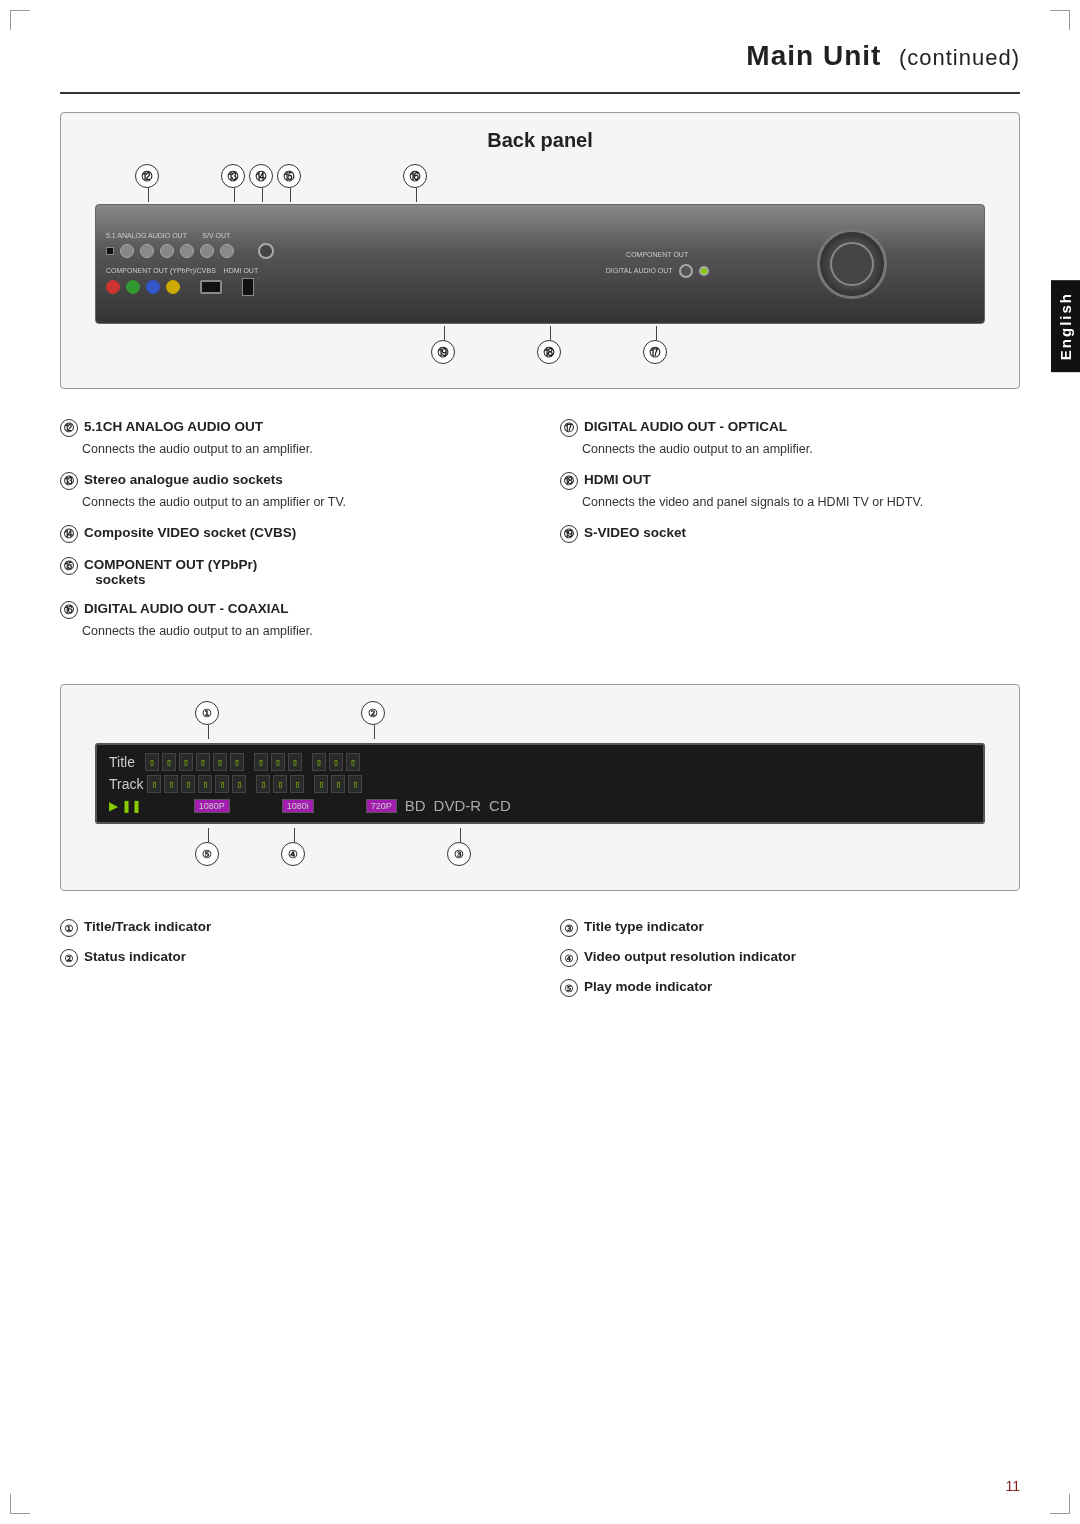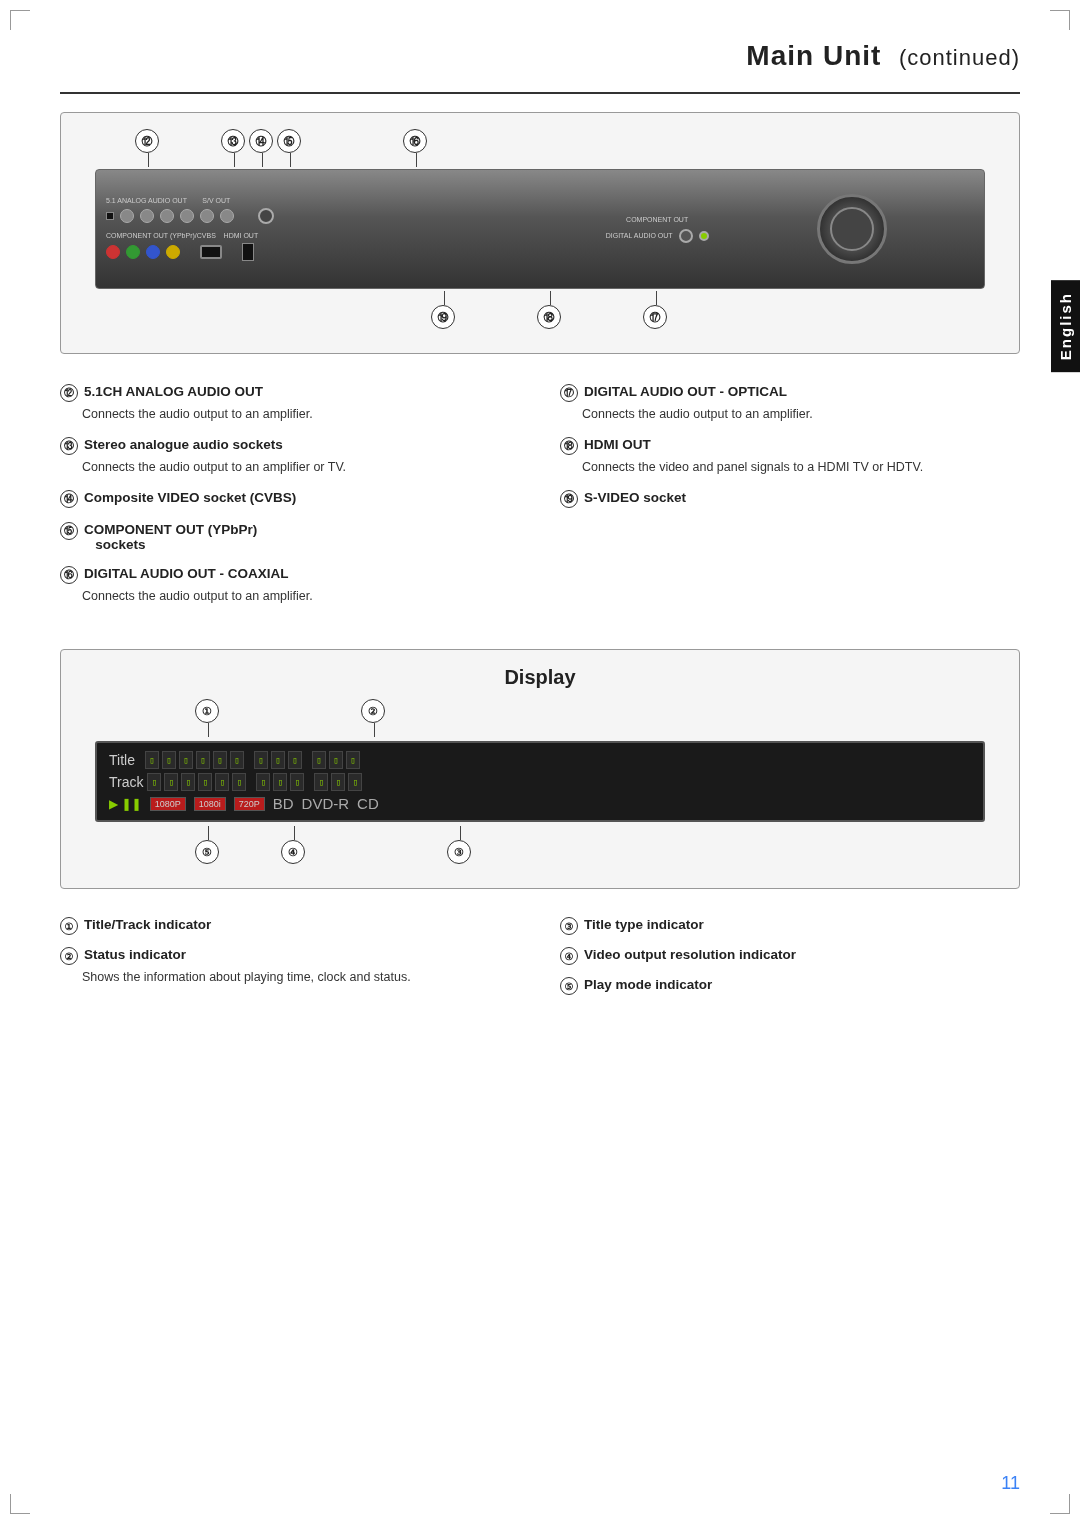--- a/index.html
+++ b/index.html
@@ -262,25 +262,26 @@
       gap: 8px;
       margin-top: 4px;
     }
 
     .play-icon {
       color: #88cc00;
       font-size: 12px;
     }
 
     .res-badge {
-      background: #b91c1c;
+      background: #a21caf;
       border: 1px solid #555;
       color: #ccc;
       font-size: 9px;
       padding: 1px 4px;
+      margin-left: 44px;
     }
 
     .disc-label {
       color: #aaa;
       font-size: 15px;
     }
 
     
     .bottom-desc-grid {
       display: grid;
@@ -290,22 +291,22 @@
 
     .bottom-desc-item {
       margin-bottom: 12px;
     }
 
     
     .page-number {
       position: absolute;
       bottom: 30px;
       right: 60px;
-      font-size: 18px;
-      color: #3b82f6;
+      font-size: 14px;
+      color: #7f1d1d;
     }
 
     
     .title-rule {
       border: none;
       border-top: 2px solid #333;
       margin-bottom: 18px;
     }
 
     .vert-line {
@@ -359,20 +360,21 @@
 
 <div class="page-content">
 
   <div class="page-title">
     <span>Main Unit</span>
     &nbsp;<span class="normal">(<span>continued</span>)</span>
   </div>
   <hr class="title-rule">
 
   <div class="back-panel-box">
+    <div class="back-panel-title">Back panel</div>
 
     <div class="top-labels-container">
       <div class="num-with-vline num12">
         <div class="callout-num">⑫</div>
         <div class="vert-line"></div>
       </div>
       <div class="num13-15">
         <div class="num-with-vline">
           <div class="callout-num">⑬</div>
           <div class="vert-line"></div>
@@ -519,21 +521,20 @@
       <div class="desc-item">
         <div class="desc-header">
           <span class="callout-num" style="width:18px;height:18px;font-size:10px;">⑲</span>
           <span><strong>S-VIDEO socket</strong></span>
         </div>
       </div>
     </div>
   </div>
 
   <div class="display-box">
-    <div class="display-box-title">Display</div>
 
     <div style="display:flex;gap:0;align-items:flex-end;padding-left:110px;margin-bottom:4px;">
       <div class="num-with-vline" style="margin-right:140px;">
         <div class="callout-num">①</div>
         <div class="vert-line"></div>
       </div>
       <div class="num-with-vline">
         <div class="callout-num">②</div>
         <div class="vert-line"></div>
       </div>
@@ -615,21 +616,20 @@
         <div class="desc-header">
           <span class="callout-num" style="width:18px;height:18px;font-size:10px;">①</span>
           <span><strong>Title/Track indicator</strong></span>
         </div>
       </div>
       <div class="bottom-desc-item">
         <div class="desc-header">
           <span class="callout-num" style="width:18px;height:18px;font-size:10px;">②</span>
           <span><strong>Status indicator</strong></span>
         </div>
-        <div class="desc-text">Shows the information about playing time, clock and status.</div>
       </div>
     </div>
 
     <div>
       <div class="bottom-desc-item">
         <div class="desc-header">
           <span class="callout-num" style="width:18px;height:18px;font-size:10px;">③</span>
           <span><strong>Title type indicator</strong></span>
         </div>
       </div>

